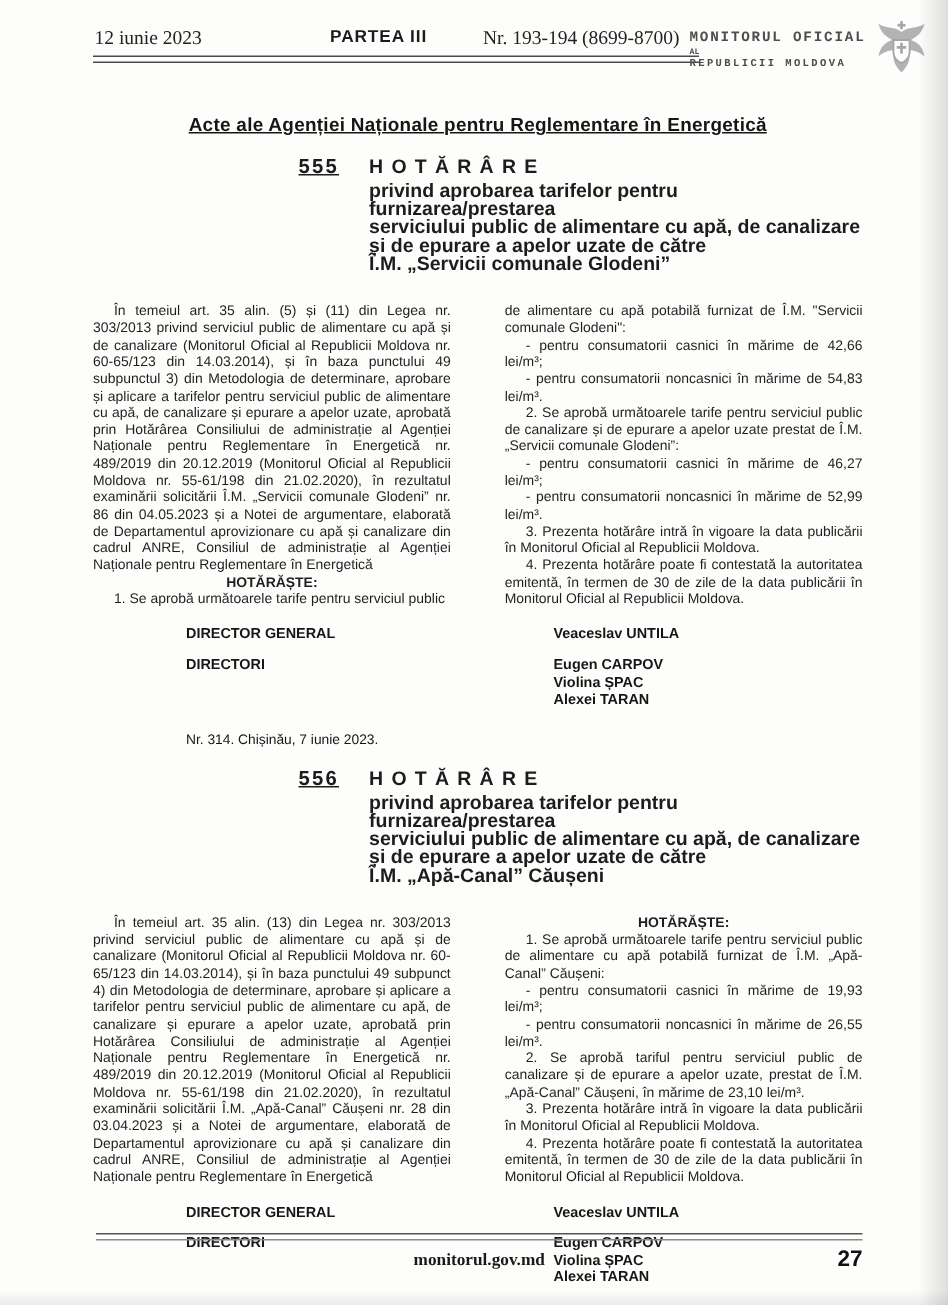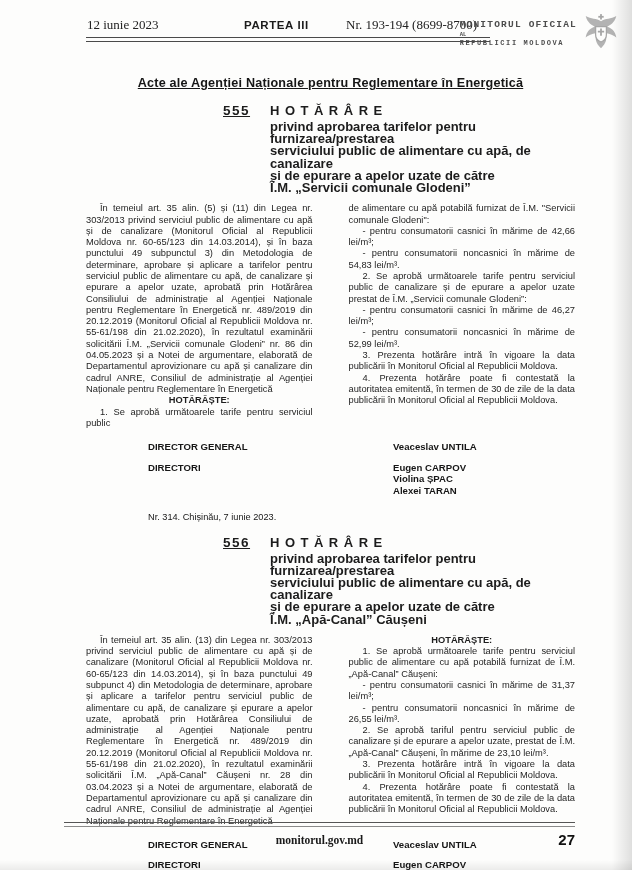--- a/index.html
+++ b/index.html
@@ -1,21 +1,21 @@
 <!DOCTYPE html>
 <html><head>
 <meta charset="utf-8">
 <style>
   html,body{margin:0;padding:0;background:#d9d9d9;}
   .page{
     position:relative;
     width:632px;height:870px;
     background:#fdfdfc;
     box-sizing:border-box;
-    padding:12px 57px 0 86px;
+    padding:12px 57px 0 62px;
     font-family:"Liberation Sans",sans-serif;
     color:#1c1c1c;
     overflow:hidden;
     margin:0 auto;
   }
   .page::after{
     content:"";position:absolute;top:0;right:0;width:20px;height:100%;
     background:linear-gradient(to right,rgba(0,0,0,0),rgba(0,0,0,0.12));
     pointer-events:none;
   }
@@ -41,21 +41,21 @@
     margin-top:14px;text-align:center;font-size:12.6px;font-weight:bold;
     text-decoration:underline;letter-spacing:.2px;color:#161616;
   }
   
   .decision{margin-top:0;}
   .d-head{display:flex;gap:20px;margin:13px 0 0 137px;}
   .d-num{font-size:13.5px;font-weight:bold;text-decoration:underline;letter-spacing:1.5px;line-height:15px;}
   .d-type{font-size:13px;font-weight:bold;letter-spacing:5.5px;line-height:15px;margin-bottom:3px;}
   .d-sub div{font-weight:bold;font-size:13px;line-height:12.2px;}
   
-  .cols{display:flex;gap:36px;margin-top:9px;}
+  .cols{display:flex;gap:36px;margin-top:20px;}
   .col{flex:1;font-size:9.3px;line-height:11.3px;text-align:justify;color:#1e1e1e;}
   .col p{margin:0;text-indent:14px;}
   .col p.noindent{text-indent:0;}
   .col p.hot{text-align:center;text-indent:0;font-weight:bold;}
   
   .sigs{display:grid;grid-template-columns:307px 1fr;row-gap:9px;margin-top:12px;
         font-weight:bold;font-size:9.6px;line-height:11.6px;color:#161616;}
   .sig-label{padding-left:62px;}
   .docref{margin-top:15px;padding-left:62px;font-weight:normal;font-size:9.2px;color:#161616;}
   
@@ -152,21 +152,21 @@
         </div>
       </div>
     </div>
     <div class="cols">
       <div class="col">
         <p>În temeiul art. 35 alin. (13) din Legea nr. 303/2013 privind serviciul public de alimentare cu apă și de canalizare (Monitorul Oficial al Republicii Moldova nr. 60-65/123 din 14.03.2014), și în baza punctului 49 subpunct 4) din Metodologia de determinare, aprobare și aplicare a tarifelor pentru serviciul public de alimentare cu apă, de canalizare și epurare a apelor uzate, aprobată prin Hotărârea Consiliului de administrație al Agenției Naționale pentru Reglementare în Energetică nr. 489/2019 din 20.12.2019 (Monitorul Oficial al Republicii Moldova nr. 55-61/198 din 21.02.2020), în rezultatul examinării solicitării Î.M. „Apă-Canal” Căușeni nr. 28 din 03.04.2023 și a Notei de argumentare, elaborată de Departamentul aprovizionare cu apă și canalizare din cadrul ANRE, Consiliul de administrație al Agenției Naționale pentru Reglementare în Energetică</p>
       </div>
       <div class="col">
         <p class="hot">HOTĂRĂȘTE:</p>
         <p>1. Se aprobă următoarele tarife pentru serviciul public de alimentare cu apă potabilă furnizat de Î.M. „Apă-Canal” Căușeni:</p>
-        <p>- pentru consumatorii casnici în mărime de 31,37 lei/m³;</p>
+        <p>- pentru consumatorii casnici în mărime de 19,93 lei/m³;</p>
         <p>- pentru consumatorii noncasnici în mărime de 26,55 lei/m³.</p>
         <p>2. Se aprobă tariful pentru serviciul public de canalizare și de epurare a apelor uzate, prestat de Î.M. „Apă-Canal” Căușeni, în mărime de 23,10 lei/m³.</p>
         <p>3. Prezenta hotărâre intră în vigoare la data publicării în Monitorul Oficial al Republicii Moldova.</p>
         <p>4. Prezenta hotărâre poate fi contestată la autoritatea emitentă, în termen de 30 de zile de la data publicării în Monitorul Oficial al Republicii Moldova.</p>
       </div>
     </div>
     <div class="sigs">
       <div class="sig-label">DIRECTOR GENERAL</div>
       <div>Veaceslav UNTILA</div>
       <div class="sig-label">DIRECTORI</div>

